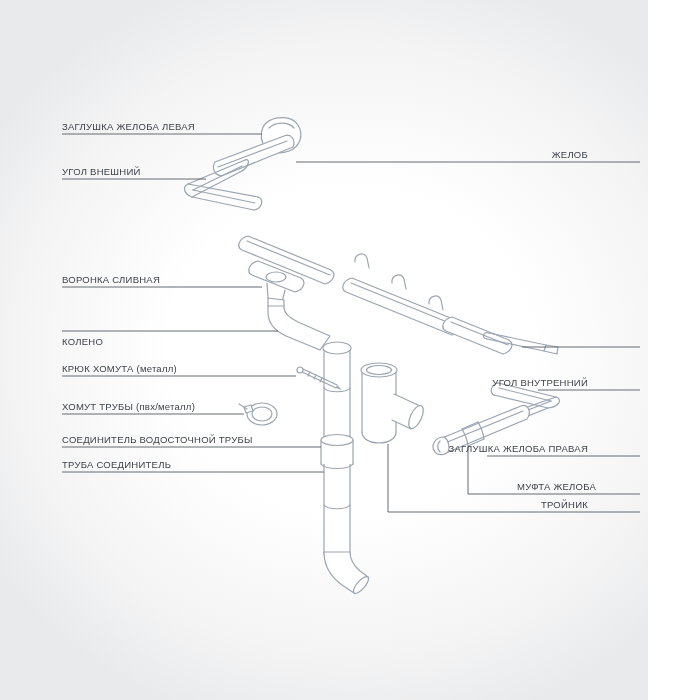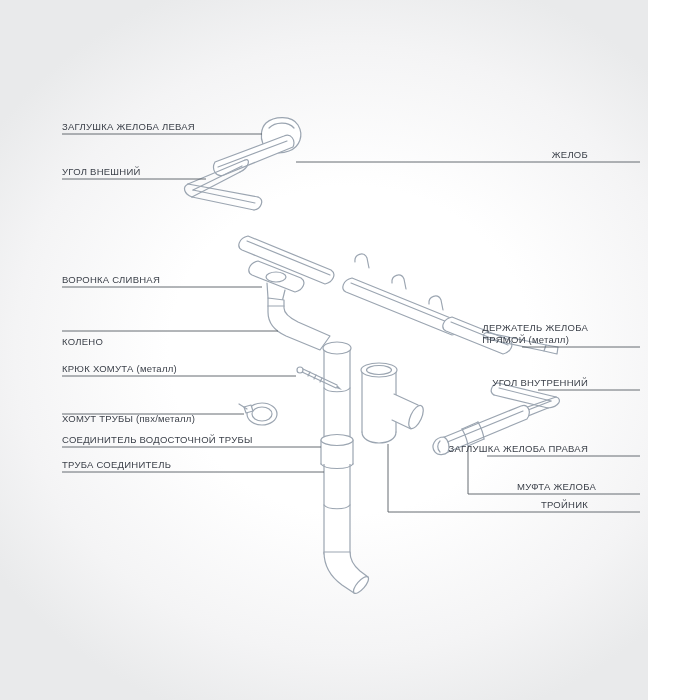--- a/index.html
+++ b/index.html
@@ -182,25 +182,23 @@
       <path d="M640,494 L468,494 L468,447"></path>
       <path d="M640,512 L388,512 L388,444"></path>
     </g>
   </svg>
 
   <div class="lbl" style="left:62px;top:121px">ЗАГЛУШКА ЖЕЛОБА ЛЕВАЯ</div>
   <div class="lbl" style="left:62px;top:166px">УГОЛ ВНЕШНИЙ</div>
   <div class="lbl" style="left:62px;top:274px">ВОРОНКА СЛИВНАЯ</div>
   <div class="lbl" style="left:62px;top:336px">КОЛЕНО</div>
   <div class="lbl" style="left:62px;top:363px">КРЮК ХОМУТА (металл)</div>
-  <div class="lbl" style="left:62px;top:413px">ХОМУТ ТРУБЫ (пвх/металл)</div>
+  <div class="lbl" style="left:62px;top:401px">ХОМУТ ТРУБЫ (пвх/металл)</div>
   <div class="lbl" style="left:62px;top:434px">СОЕДИНИТЕЛЬ ВОДОСТОЧНОЙ ТРУБЫ</div>
   <div class="lbl" style="left:62px;top:459px">ТРУБА СОЕДИНИТЕЛЬ</div>
 
   <div class="lbl right" style="right:60px;top:149px">ЖЕЛОБ</div>
-  <div class="lbl right" style="right:60px;top:322px">ДЕРЖАТЕЛЬ ЖЕЛОБА
-ПРЯМОЙ (металл)</div>
   <div class="lbl right" style="right:60px;top:377px">УГОЛ ВНУТРЕННИЙ</div>
   <div class="lbl right" style="right:60px;top:443px">ЗАГЛУШКА ЖЕЛОБА ПРАВАЯ</div>
   <div class="lbl right" style="right:52px;top:481px">МУФТА ЖЕЛОБА</div>
   <div class="lbl right" style="right:60px;top:499px">ТРОЙНИК</div>
 
 </div>
 
 </body></html>

